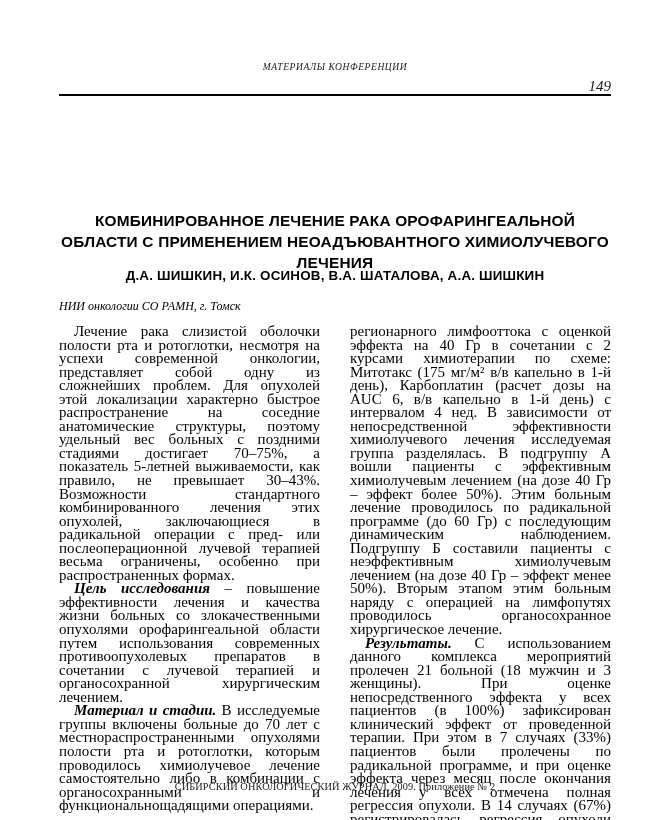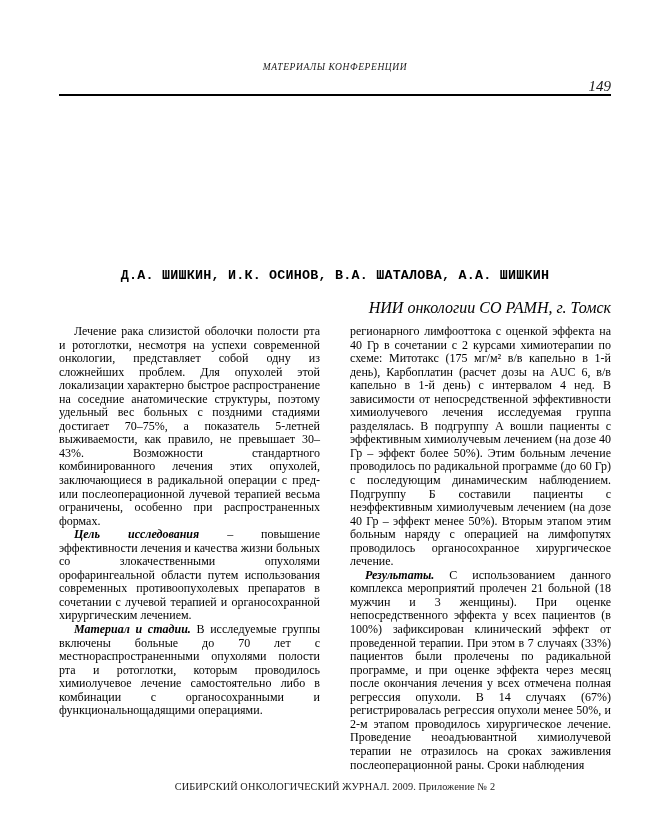--- a/index.html
+++ b/index.html
@@ -61,47 +61,47 @@
     font-size: 15.4px;
     line-height: 21px;
     letter-spacing: 0.2px;
   }
   .authors {
     position: absolute;
     left: 47px;
     top: 268px;
     width: 552px;
     text-align: center;
-    font-family: Liberation Mono, monospace;
+    font-family: Liberation Sans, sans-serif;
     font-weight: bold;
     font-size: 13.4px;
     letter-spacing: 0.2px;
   }
   .affiliation {
     position: absolute;
     left: 47px;
     top: 299px;
     width: 552px;
-    text-align: right;
+    text-align: left;
     font-family: "Liberation Serif", serif;
     font-style: italic;
-    font-size: 16px;
+    font-size: 12px;
   }
   .columns {
     position: absolute;
     left: 47px;
     top: 325px;
     width: 552px;
     height: 440px;
   }
   .col {
     position: absolute;
     top: 0;
     width: 261px;
-    font-size: 12px;
+    font-size: 15px;
     line-height: 13.55px;
     text-align: justify;
     text-justify: inter-word;
     hyphens: manual;
   }
   .col.left { left: 0; }
   .col.right { left: 291px; }
   .col p {
     margin: 0;
     text-indent: 15px;
@@ -124,20 +124,21 @@
 <body>
 
 <div class="page">
 
   <div class="running-head">МАТЕРИАЛЫ КОНФЕРЕНЦИИ</div>
 
   <div class="page-number">149</div>
 
   <div class="rule-top"></div>
 
+  <h1 class="title">КОМБИНИРОВАННОЕ ЛЕЧЕНИЕ РАКА ОРОФАРИНГЕАЛЬНОЙ ОБЛАСТИ С ПРИМЕНЕНИЕМ НЕОАДЪЮВАНТНОГО ХИМИОЛУЧЕВОГО ЛЕЧЕНИЯ</h1>
 
   <div class="authors">Д.А. ШИШКИН, И.К. ОСИНОВ, В.А. ШАТАЛОВА, А.А. ШИШКИН</div>
 
   <div class="affiliation">НИИ онкологии СО РАМН, г. Томск</div>
 
   <div class="columns">
     <div class="col left">
       <p>Лечение рака слизистой оболочки полости рта и ротоглотки, несмотря на успехи современной онкологии, представляет собой одну из сложнейших проблем. Для опухолей этой локализации характерно быстрое распространение на соседние анатомические структуры, поэтому удельный вес больных с поздними стадиями достигает 70–75%, а показатель 5-летней выживаемости, как правило, не превышает 30–43%. Возможности стандартного комбинированного лечения этих опухолей, заключающиеся в радикальной операции с пред- или послеоперационной лучевой терапией весьма ограничены, особенно при распространенных формах.</p>
       <p><b>Цель исследования</b> – повышение эффективности лечения и качества жизни больных со злокачественными опухолями орофарингеальной области путем использования современных противоопухолевых препаратов в сочетании с лучевой терапией и органосохранной хирургическим лечением.</p>
       <p><b>Материал и стадии.</b> В исследуемые группы включены больные до 70 лет с местнораспространенными опухолями полости рта и ротоглотки, которым проводилось химиолучевое лечение самостоятельно либо в комбинации с органосохранными и функциональнощадящими операциями.</p>

